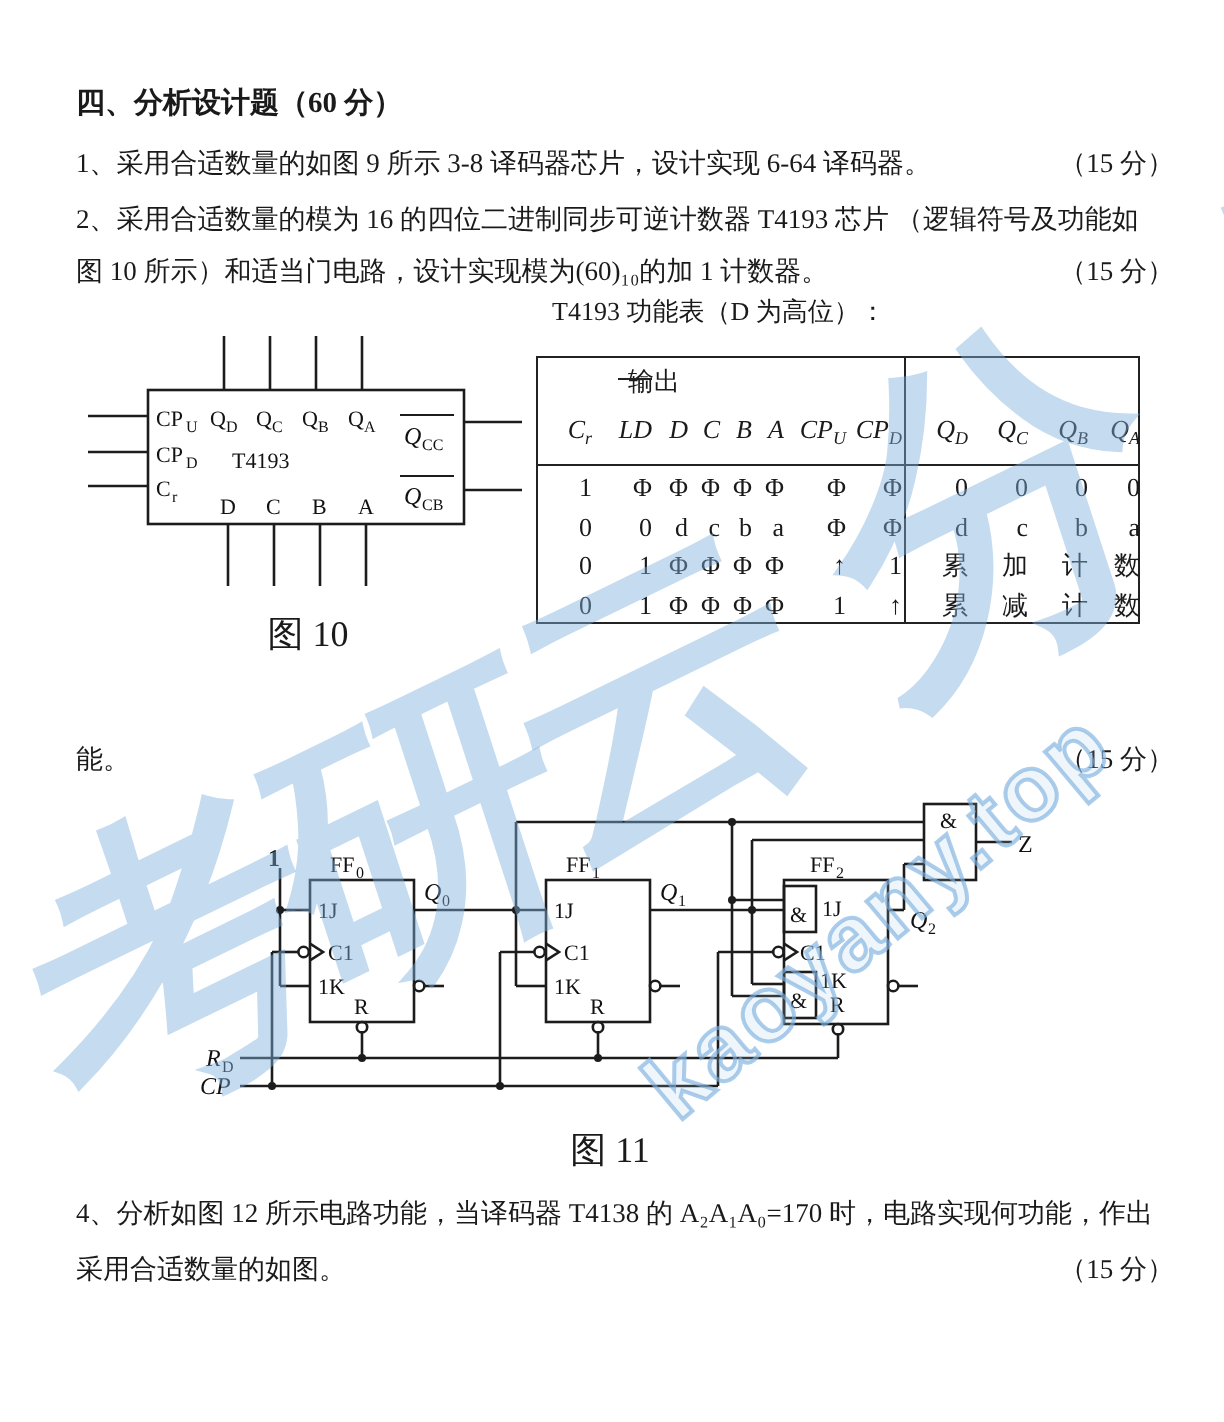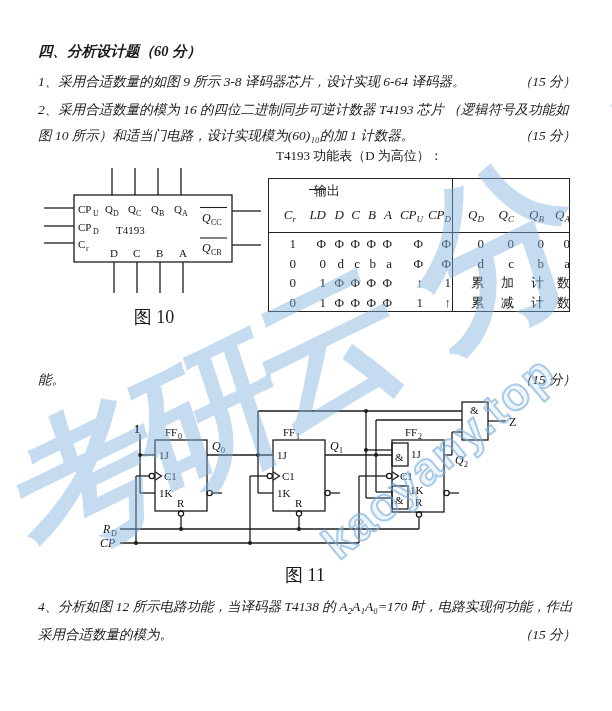--- a/index.html
+++ b/index.html
@@ -1,19 +1,19 @@
 <!DOCTYPE html>
 <html><head>
 <meta charset="utf-8">
 <style>
   html,body{margin:0;padding:0;}
   #page{position:relative;width:612px;height:711px;background:#ffffff;overflow:hidden;
         font-family:"Liberation Serif","DejaVu Serif",serif;color:#1a1a1a;}
   .content{position:absolute;inset:0;z-index:1;}
-  .line{position:absolute;left:38px;right:36px;font-size:13.5px;white-space:nowrap;font-style:italic;}
+  .line{position:absolute;left:38px;right:25px;font-size:13.5px;white-space:nowrap;}
   .title{font-weight:bold;font-size:14.5px;}
   .score{position:absolute;right:0;top:0;}
   .caption{position:absolute;text-align:center;font-size:18px;}
   .ft-title{position:absolute;left:276px;top:147px;font-size:13px;}
 
   
   .ftable{position:absolute;left:268px;top:178px;width:300px;height:132px;
           border:1.4px solid #222;box-sizing:content-box;font-size:13px;}
   .vdiv{position:absolute;left:183px;top:0;bottom:0;width:1.4px;background:#222;}
   .hdiv{position:absolute;left:0;right:0;top:53px;height:1.4px;background:#222;}
@@ -335,21 +335,21 @@
         <text class="t12 ti" x="103" y="533">R</text>
         <text class="t8" x="111" y="536">D</text>
         <text class="t12 ti" x="100" y="547">CP</text>
       </g>
     </svg>
 
     <div class="caption" style="left:245px;top:563px;width:120px">图 11</div>
 
     <div class="line" style="top:598px">4、分析如图 12 所示电路功能，当译码器 T4138 的 A₂A₁A₀=170 时，电路实现何功能，作出</div>
     <div class="line" style="top:626px">
-      <span>采用合适数量的模为。</span>
+      <span>采用合适数量的如图。</span>
       <span class="score">（15 分）</span>
     </div>
 
   </div>
 
   <div class="wm-layer">
     <span class="wm-char" style="left:13px;top:405px;font-size:150px">考</span>
     <span class="wm-char" style="left:135px;top:343px;font-size:150px">研</span>
     <span class="wm-char" style="left:255px;top:273px;font-size:150px">云</span>
     <span class="wm-char" style="left:412px;top:168px;font-size:170px">分</span>

